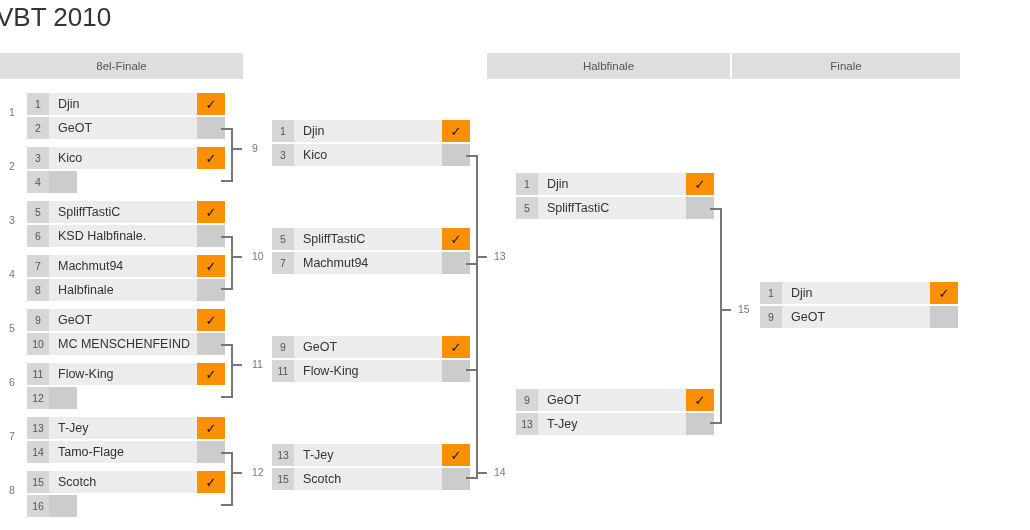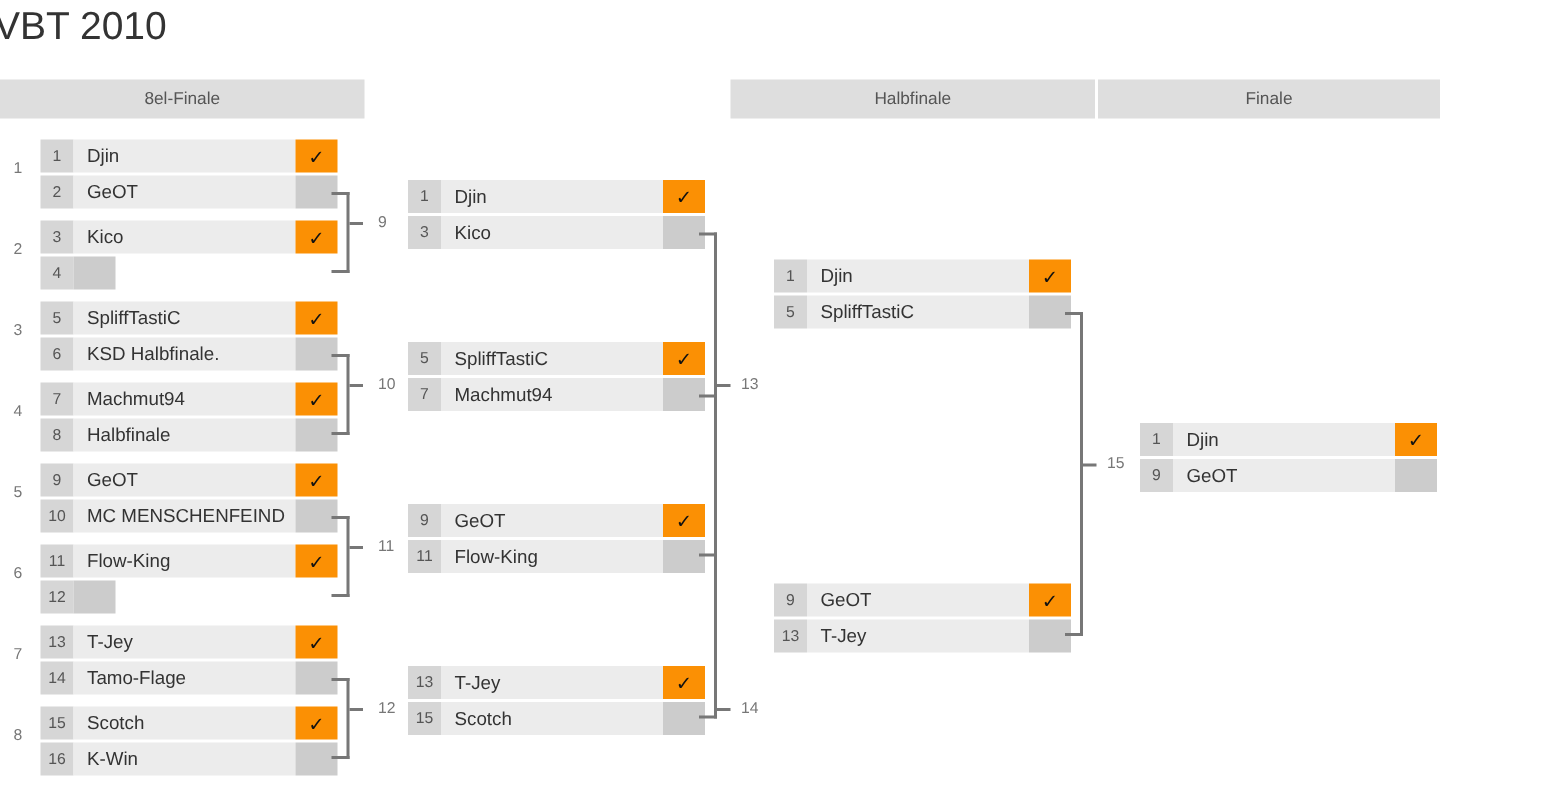--- a/index.html
+++ b/index.html
@@ -184,21 +184,20 @@
       </div>
     </div>
     <div class="match" style="left: 27px; top: 471px; width: 198px; height: 46px;">
       <div class="slot" style="top: 0px; width: 198px;">
         <div class="seed">15</div>
         <div class="pname">Scotch</div>
         <div class="result win">✓</div>
       </div>
       <div class="slot" style="top: 24px; width: 198px;">
         <div class="seed">16</div>
-        <div class="pname">K-Win</div>
         <div class="result"></div>
       </div>
     </div>
     <div class="match" style="left: 272px; top: 120px; width: 198px; height: 46px;">
       <div class="slot" style="top: 0px; width: 198px;">
         <div class="seed">1</div>
         <div class="pname">Djin</div>
         <div class="result win">✓</div>
       </div>
       <div class="slot" style="top: 24px; width: 198px;">

